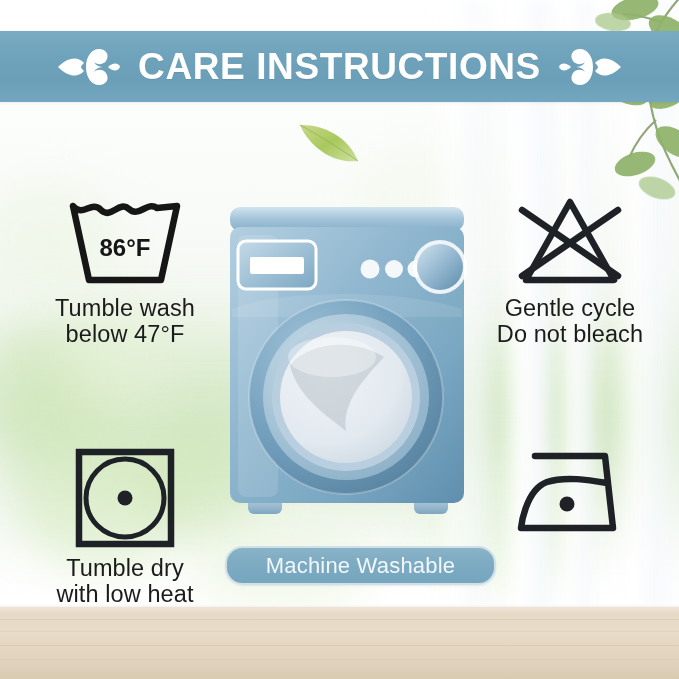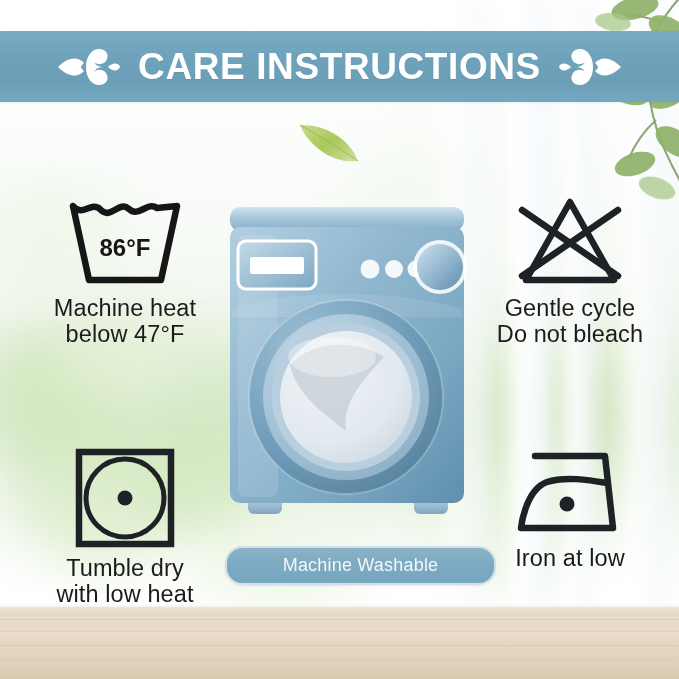--- a/index.html
+++ b/index.html
@@ -97,21 +97,21 @@
   
   .badge{
     position:absolute;left:225px;top:546px;width:267px;height:35px;
     border-radius:17.5px;
     background:linear-gradient(180deg,#8ab3c8 0%,#7cabc2 45%,#76a6be 100%);
     border:2px solid #cfe0e9;
     display:flex;align-items:center;justify-content:center;
     box-shadow:0 1px 2px rgba(0,0,0,.08);
   }
   .badge-text{
-    color:#f2f7fa;font-size:18px;letter-spacing:.2px;white-space:nowrap;
+    color:#f2f7fa;font-size:22px;letter-spacing:.2px;white-space:nowrap;
   }
 </style>
 </head>
 <body>
 
 <div id="stage">
 
   <div class="bg-base"></div>
 
   <div class="bg-greenband" style="top:300px;height:230px;background:linear-gradient(180deg,rgba(214,233,198,0) 0%,rgba(199,226,176,.55) 35%,rgba(186,219,161,.5) 60%,rgba(226,240,214,.15) 100%);"></div>
@@ -189,21 +189,21 @@
     <path d="M4 7 C24 18, 46 32, 62 43" stroke="#8fae4e" stroke-width="1" fill="none" opacity=".7"></path>
   </svg>
 
   <div class="cell cell-wash">
     <svg class="sym" width="120" height="92" viewBox="0 0 120 92">
       <path d="M8 10 C18 22, 26 4, 36 14 C46 24, 54 4, 64 13 C74 22, 82 5, 92 12 L112 10
                L96 84 L24 84 Z" fill="none" stroke="#161616" stroke-width="6.5" stroke-linejoin="round" stroke-linecap="round"></path>
       <text class="tubtext" x="60" y="60" text-anchor="middle">86°F</text>
     </svg>
     <div class="caption">
-      <div>Machine heat</div>
+      <div>Tumble wash</div>
       <div>below 47°F</div>
     </div>
   </div>
 
   <div class="cell cell-dry">
     <svg class="sym" width="104" height="102" viewBox="0 0 104 102">
       <rect x="6" y="6" width="92" height="92" fill="none" stroke="#1e2226" stroke-width="6.5"></rect>
       <circle cx="52" cy="52" r="39" fill="none" stroke="#1e2226" stroke-width="5"></circle>
       <circle cx="52" cy="52" r="7.5" fill="#1e2226"></circle>
     </svg>
@@ -228,21 +228,20 @@
   </div>
 
   <div class="cell cell-iron">
     <svg class="sym" width="122" height="92" viewBox="0 0 122 92">
       <g fill="none" stroke="#1e2226" stroke-width="6.5" stroke-linejoin="round" stroke-linecap="round">
         <path d="M26 10 L96 10 L104 82 L12 82 C12 82, 16 44, 38 36 C56 30, 80 34, 98 37"></path>
       </g>
       <circle cx="58" cy="58" r="7.5" fill="#1e2226"></circle>
     </svg>
     <div class="caption">
-      <div>Iron at low</div>
     </div>
   </div>
 
   <svg class="machine" viewBox="0 0 250 330">
     <defs>
       <linearGradient id="bodyG" x1="0" y1="0" x2="1" y2="1">
         <stop offset="0" stop-color="#b3cfe0"></stop>
         <stop offset="0.35" stop-color="#93b9d1"></stop>
         <stop offset="0.7" stop-color="#7aa7c2"></stop>
         <stop offset="1" stop-color="#5f8fae"></stop>

